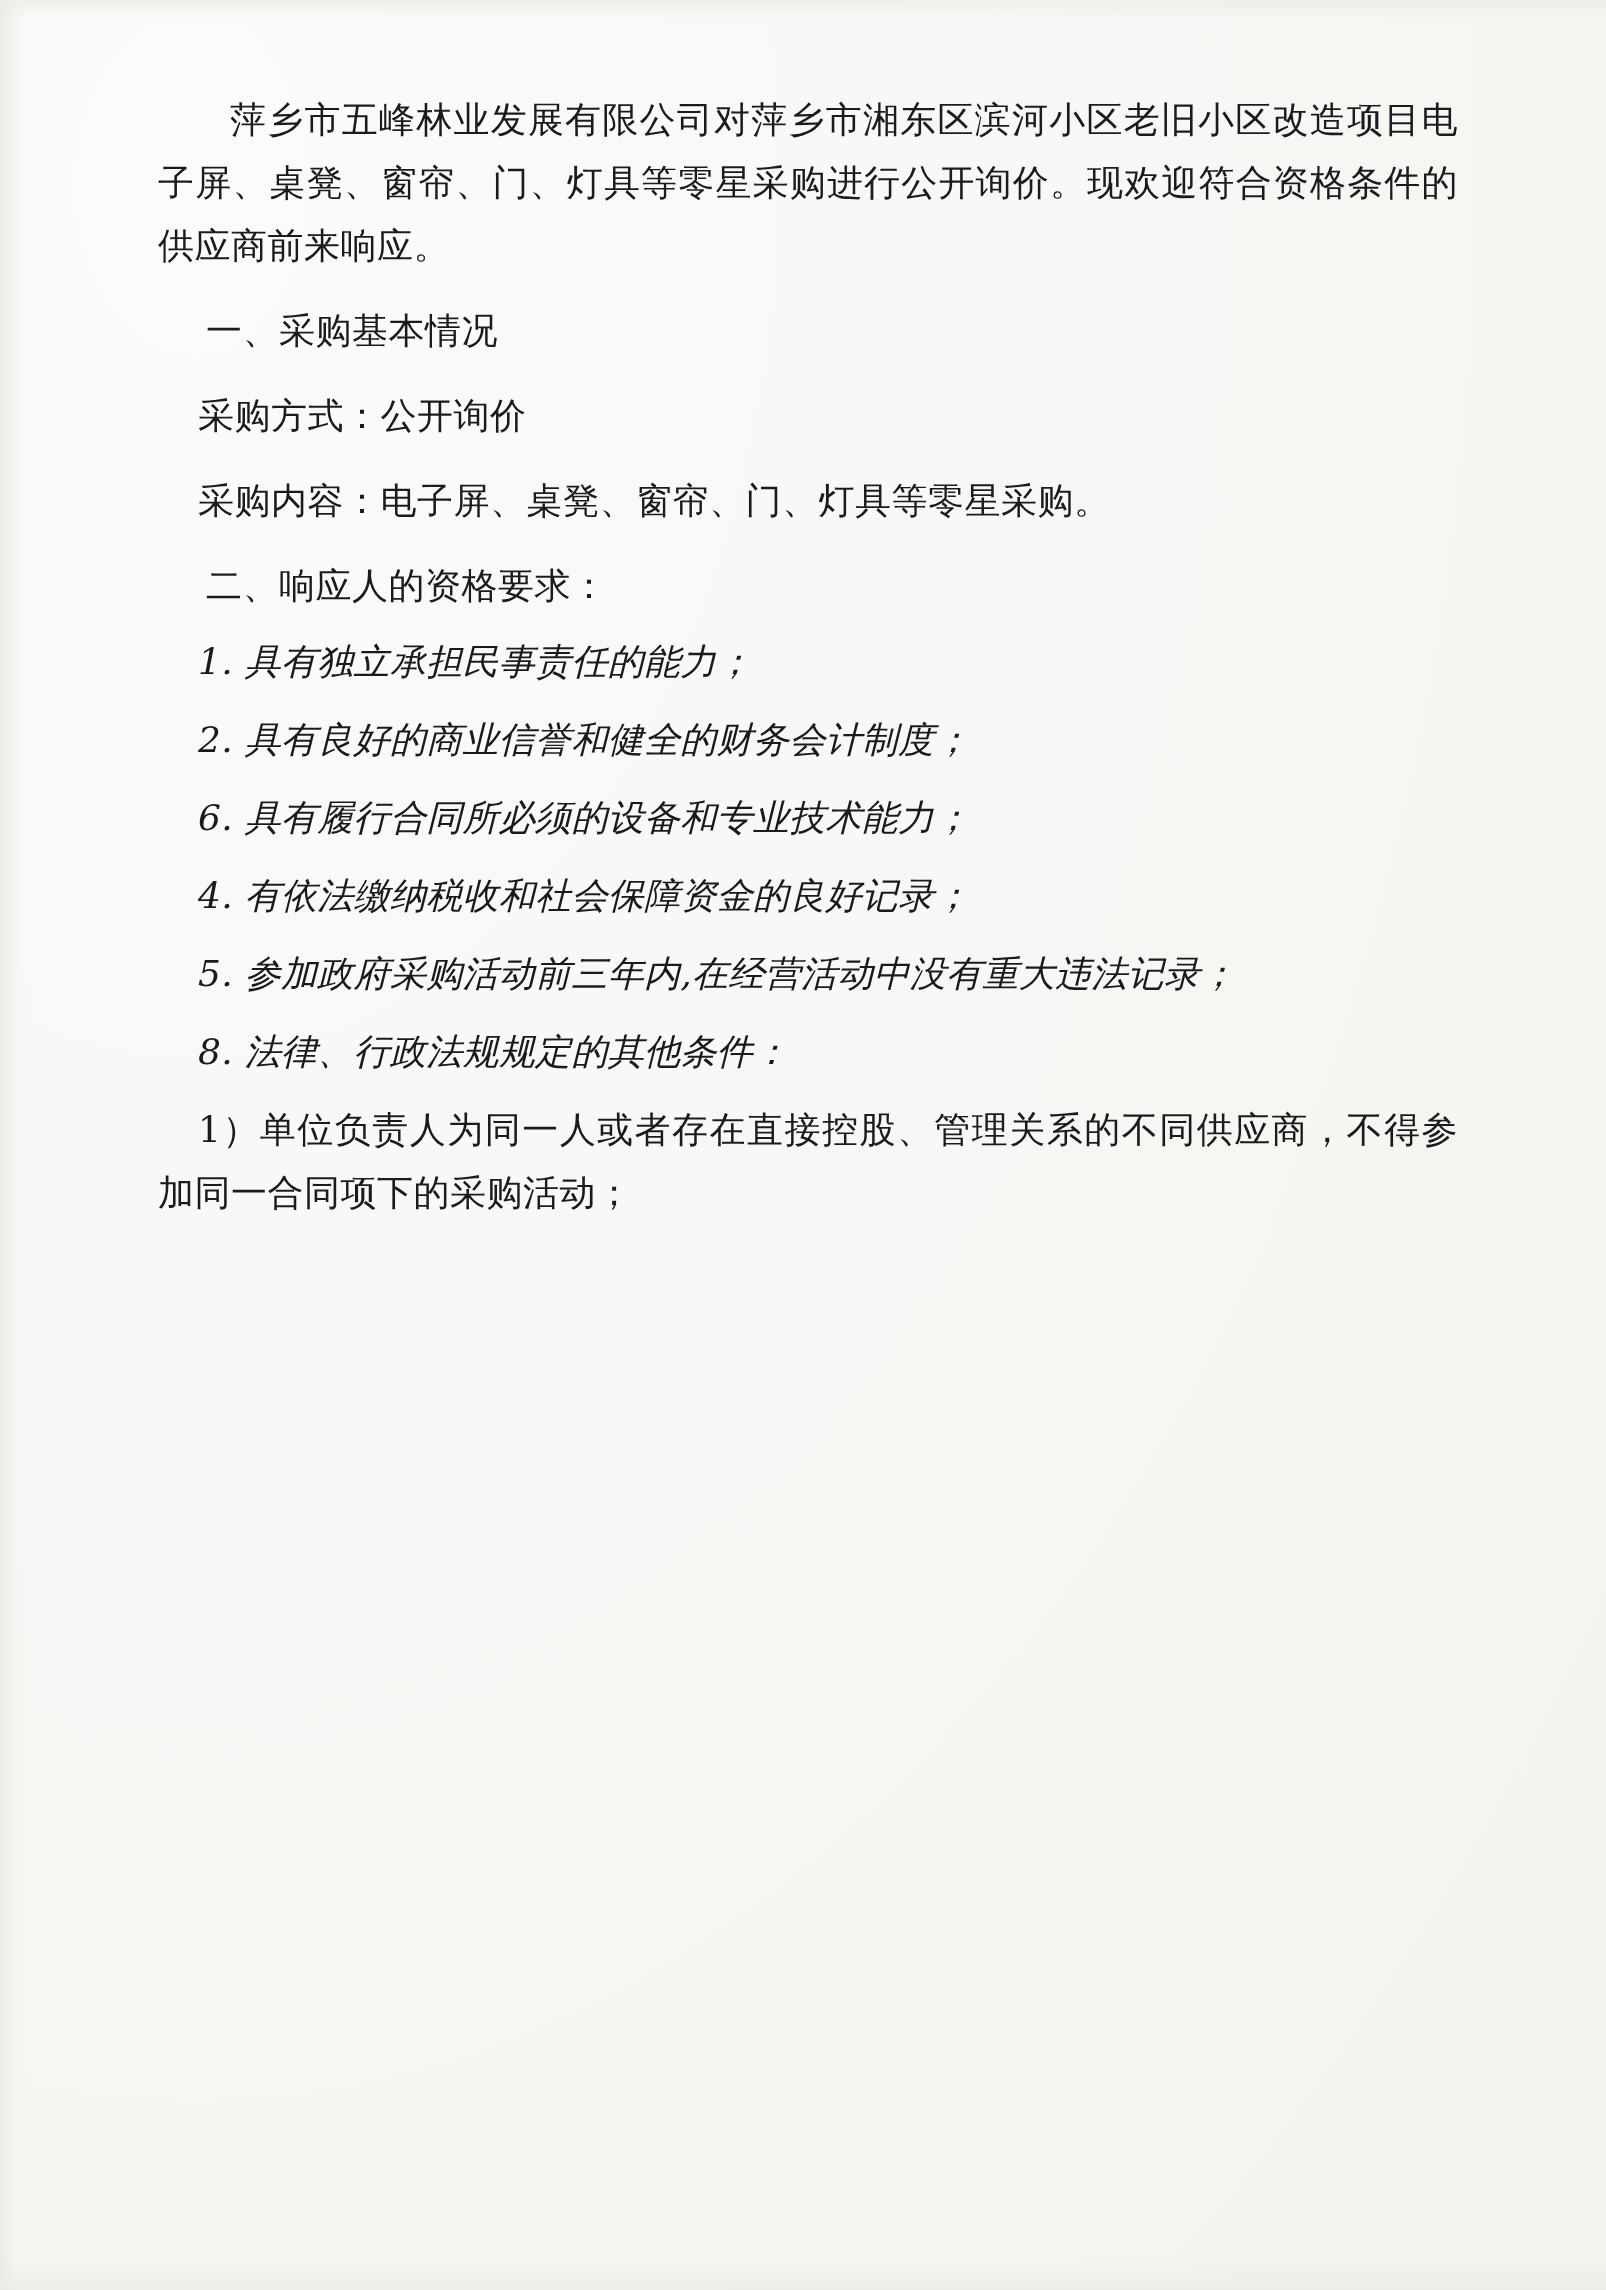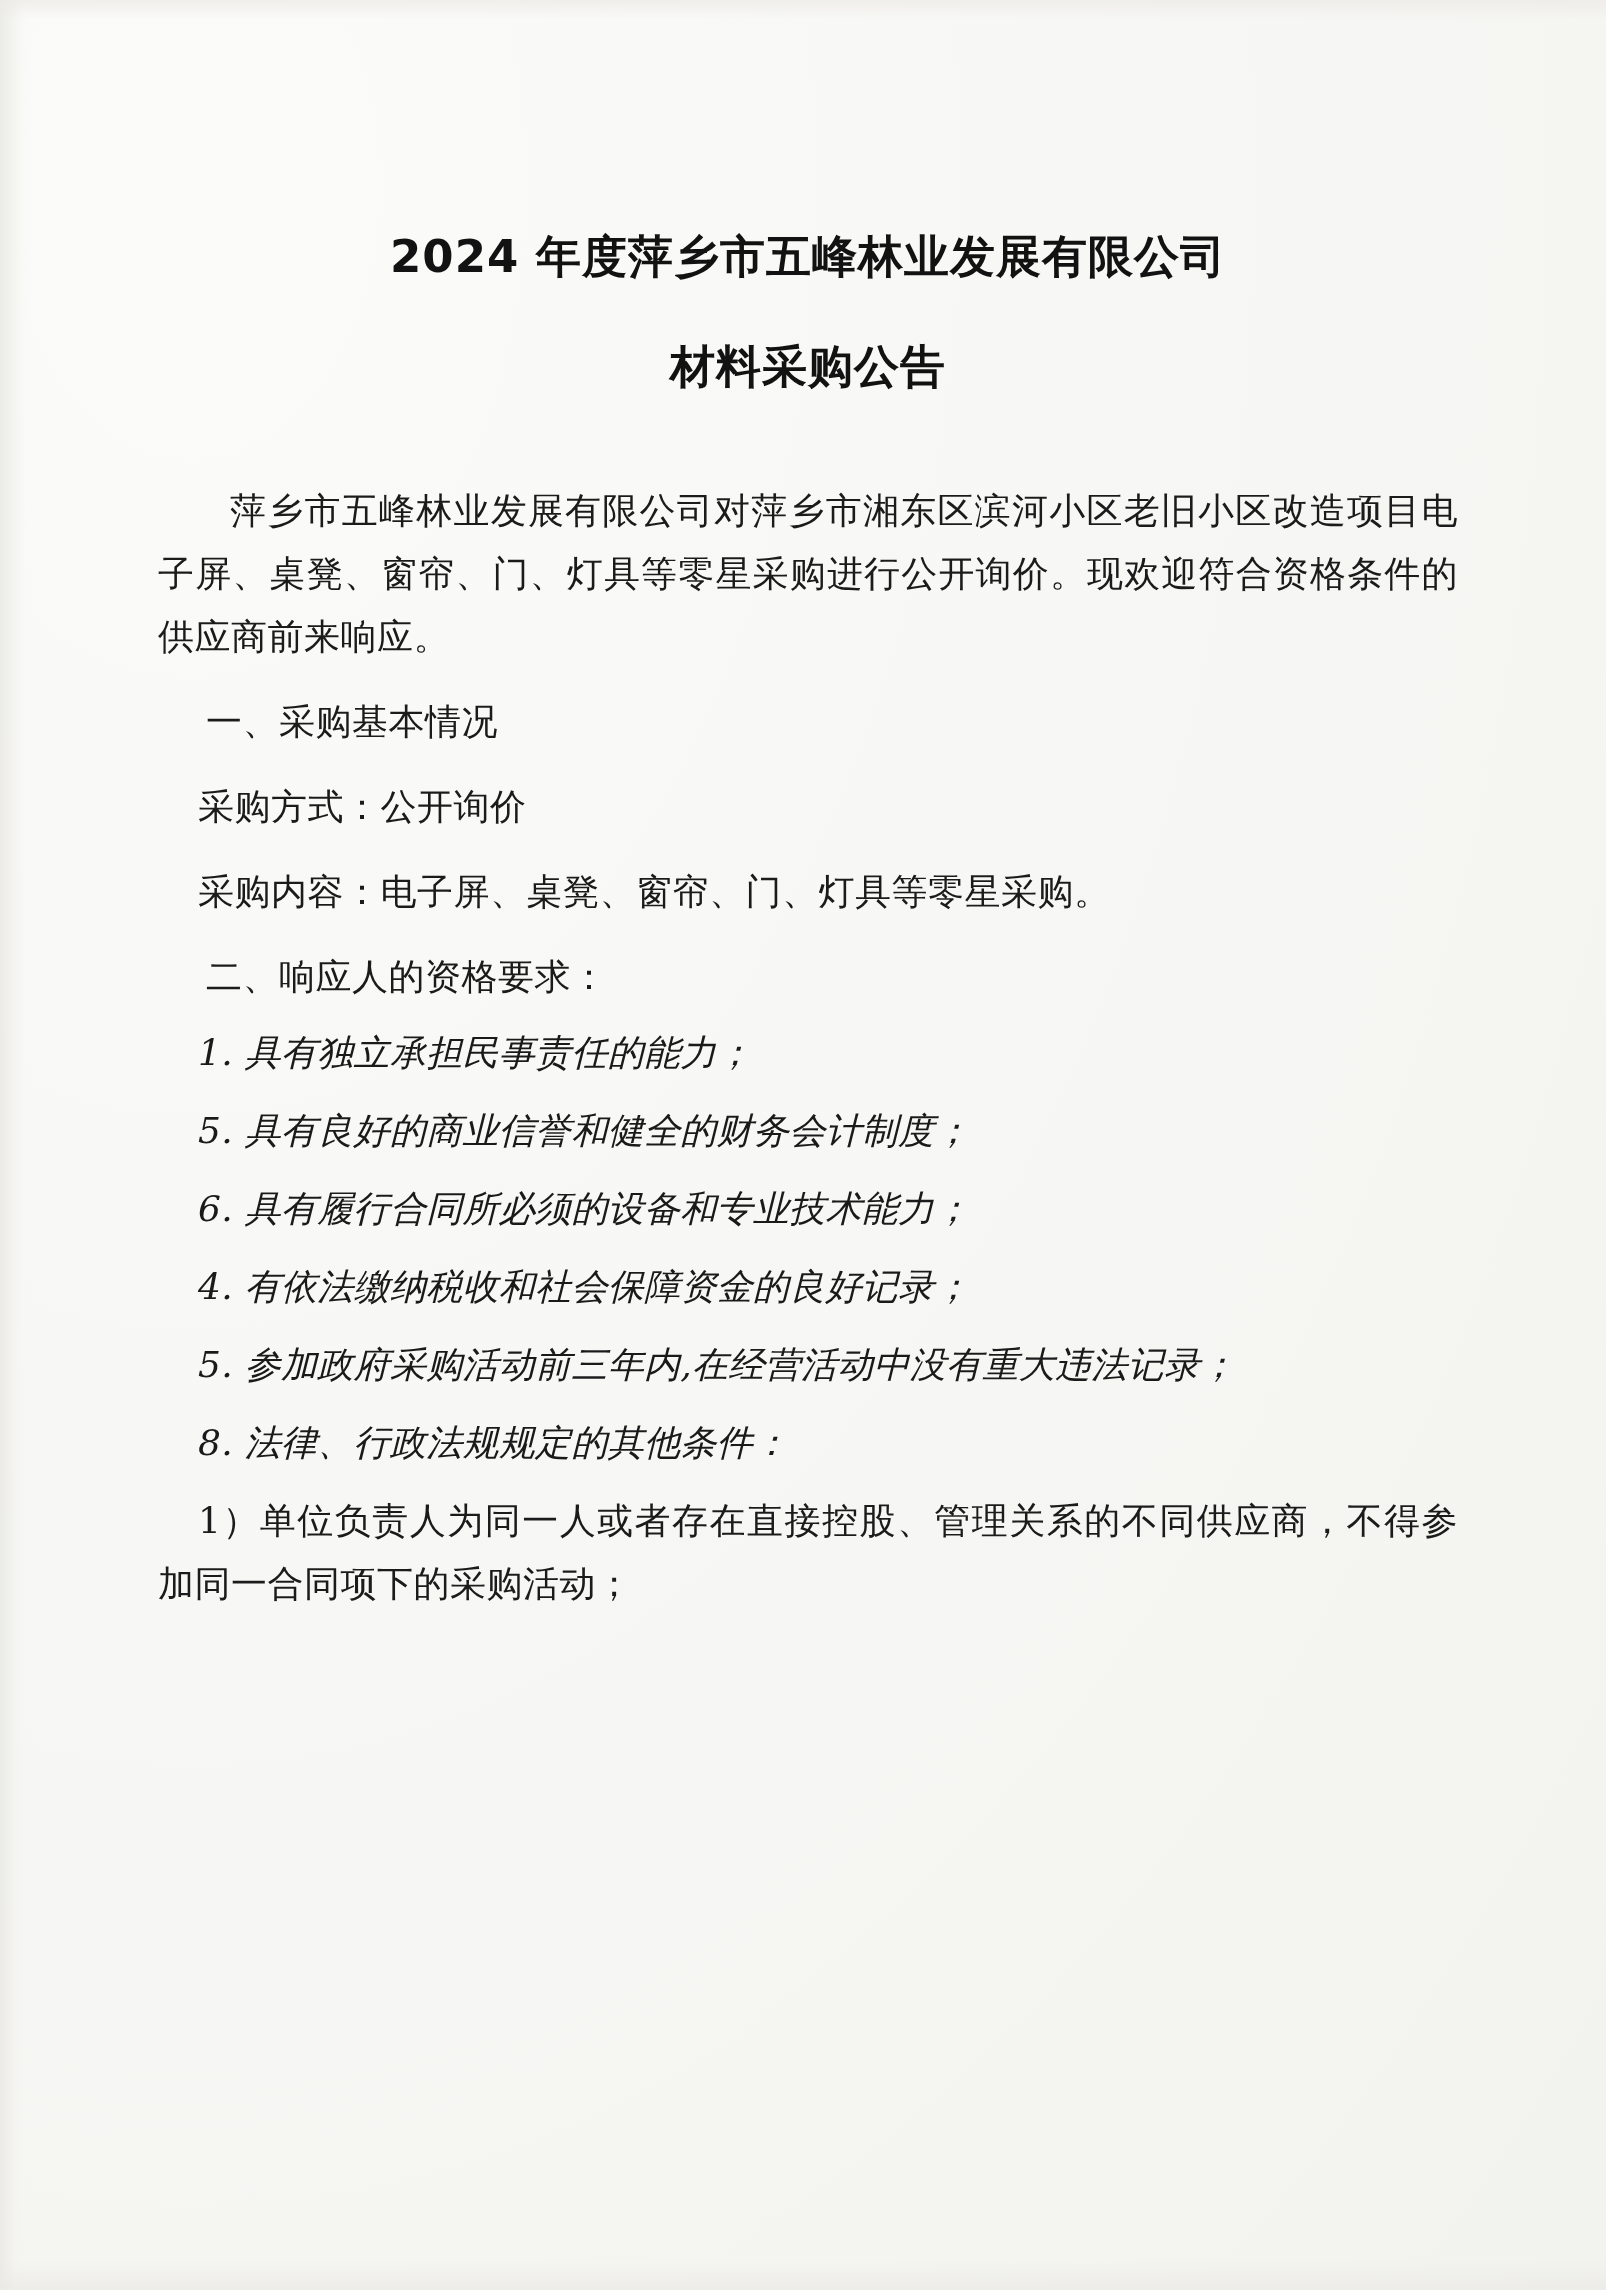--- a/index.html
+++ b/index.html
@@ -99,41 +99,37 @@
 </head>
 <body>
 
 <div class="page">
   <div class="paper-edge-left"></div>
   <div class="paper-edge-top"></div>
   <div class="paper-edge-bottom"></div>
 
   <div class="content">
 
-    <div class="title-block">
-      <div class="title-line first">2024 年度萍乡市五峰林业发展有限公司</div>
-      <div class="title-line second">材料采购公告</div>
-    </div>
 
     <div class="body-block">
 
       <p class="para indent2">萍乡市五峰林业发展有限公司对萍乡市湘东区滨河小区老旧小区改造项目电子屏、桌凳、窗帘、门、灯具等零星采购进行公开询价。现欢迎符合资格条件的供应商前来响应。</p>
 
       <p class="para sec-head">一、采购基本情况</p>
 
 
       <p class="para indent1">采购方式：公开询价</p>
 
       <p class="para indent1">采购内容：电子屏、桌凳、窗帘、门、灯具等零星采购。</p>
 
       <p class="para sec-head tight">二、响应人的资格要求：</p>
 
       <p class="list">1. 具有独立承担民事责任的能力；</p>
 
-      <p class="list">5. 具有良好的商业信誉和健全的财务会计制度；</p>
+      <p class="list">2. 具有良好的商业信誉和健全的财务会计制度；</p>
 
       <p class="list">6. 具有履行合同所必须的设备和专业技术能力；</p>
 
       <p class="list">4. 有依法缴纳税收和社会保障资金的良好记录；</p>
 
       <p class="list">5. 参加政府采购活动前三年内,在经营活动中没有重大违法记录；</p>
 
       <p class="list">8. 法律、行政法规规定的其他条件：</p>
 
       <p class="para indent1">1）单位负责人为同一人或者存在直接控股、管理关系的不同供应商，不得参加同一合同项下的采购活动；</p>

